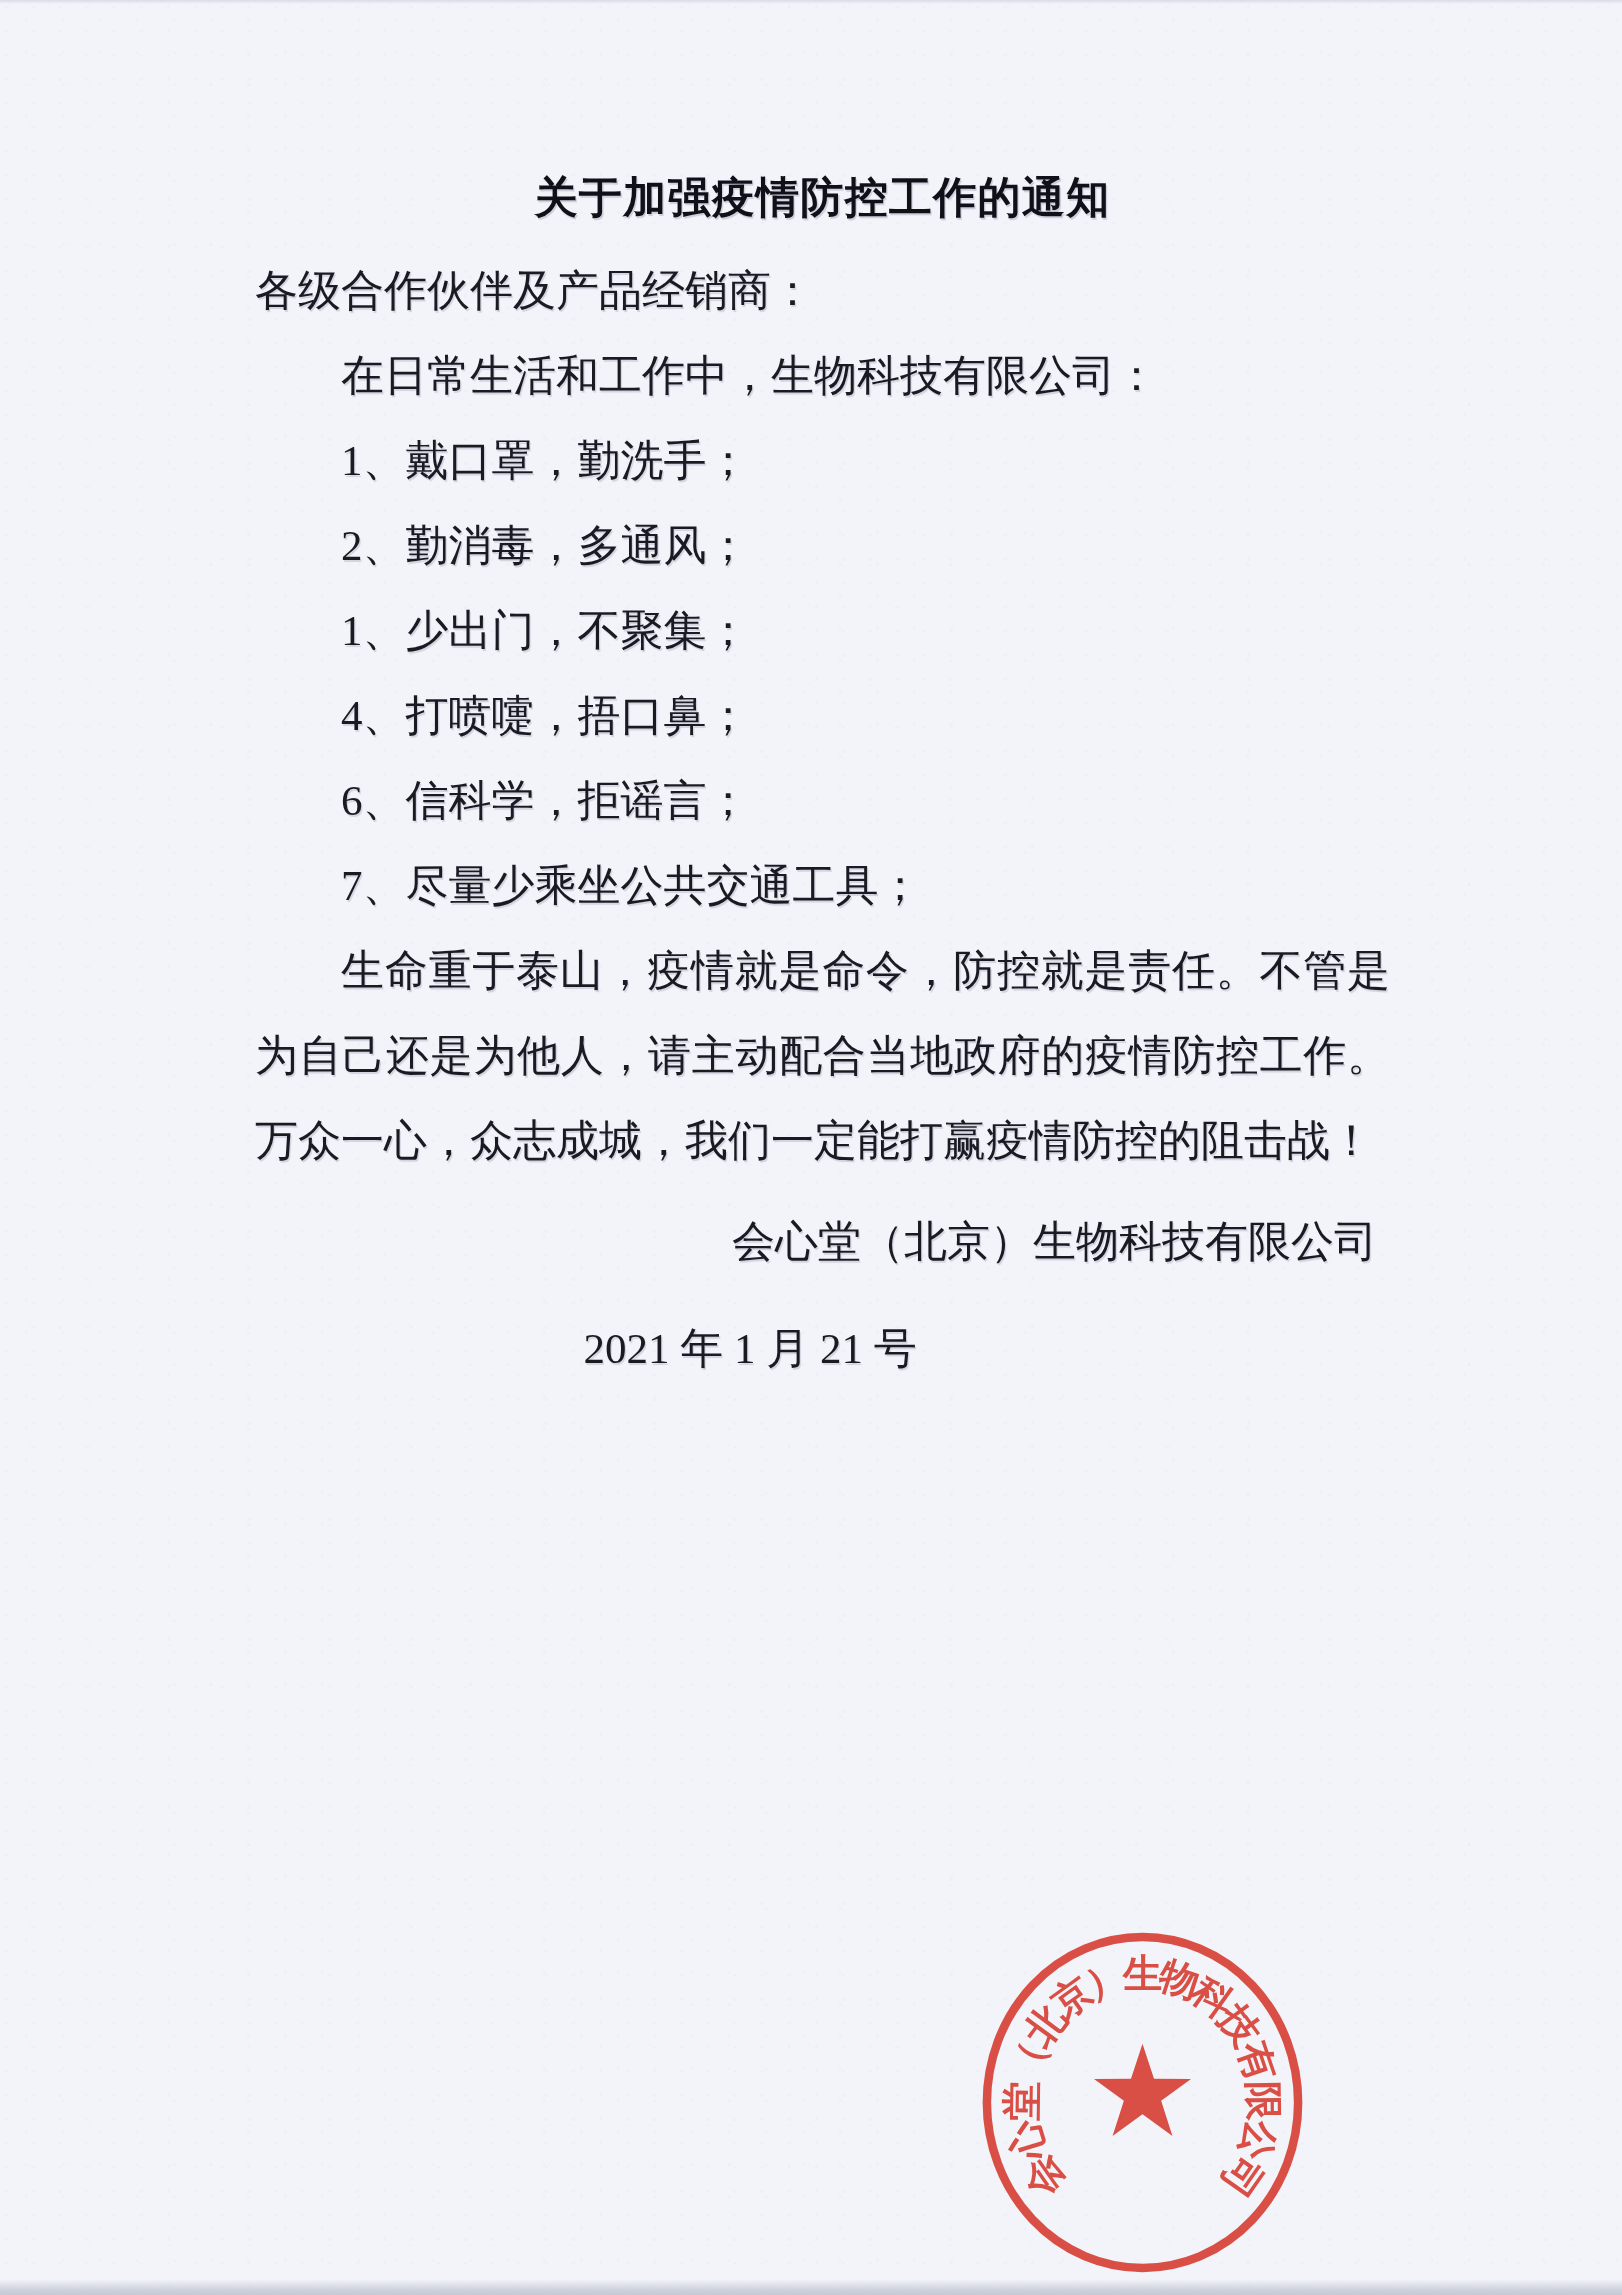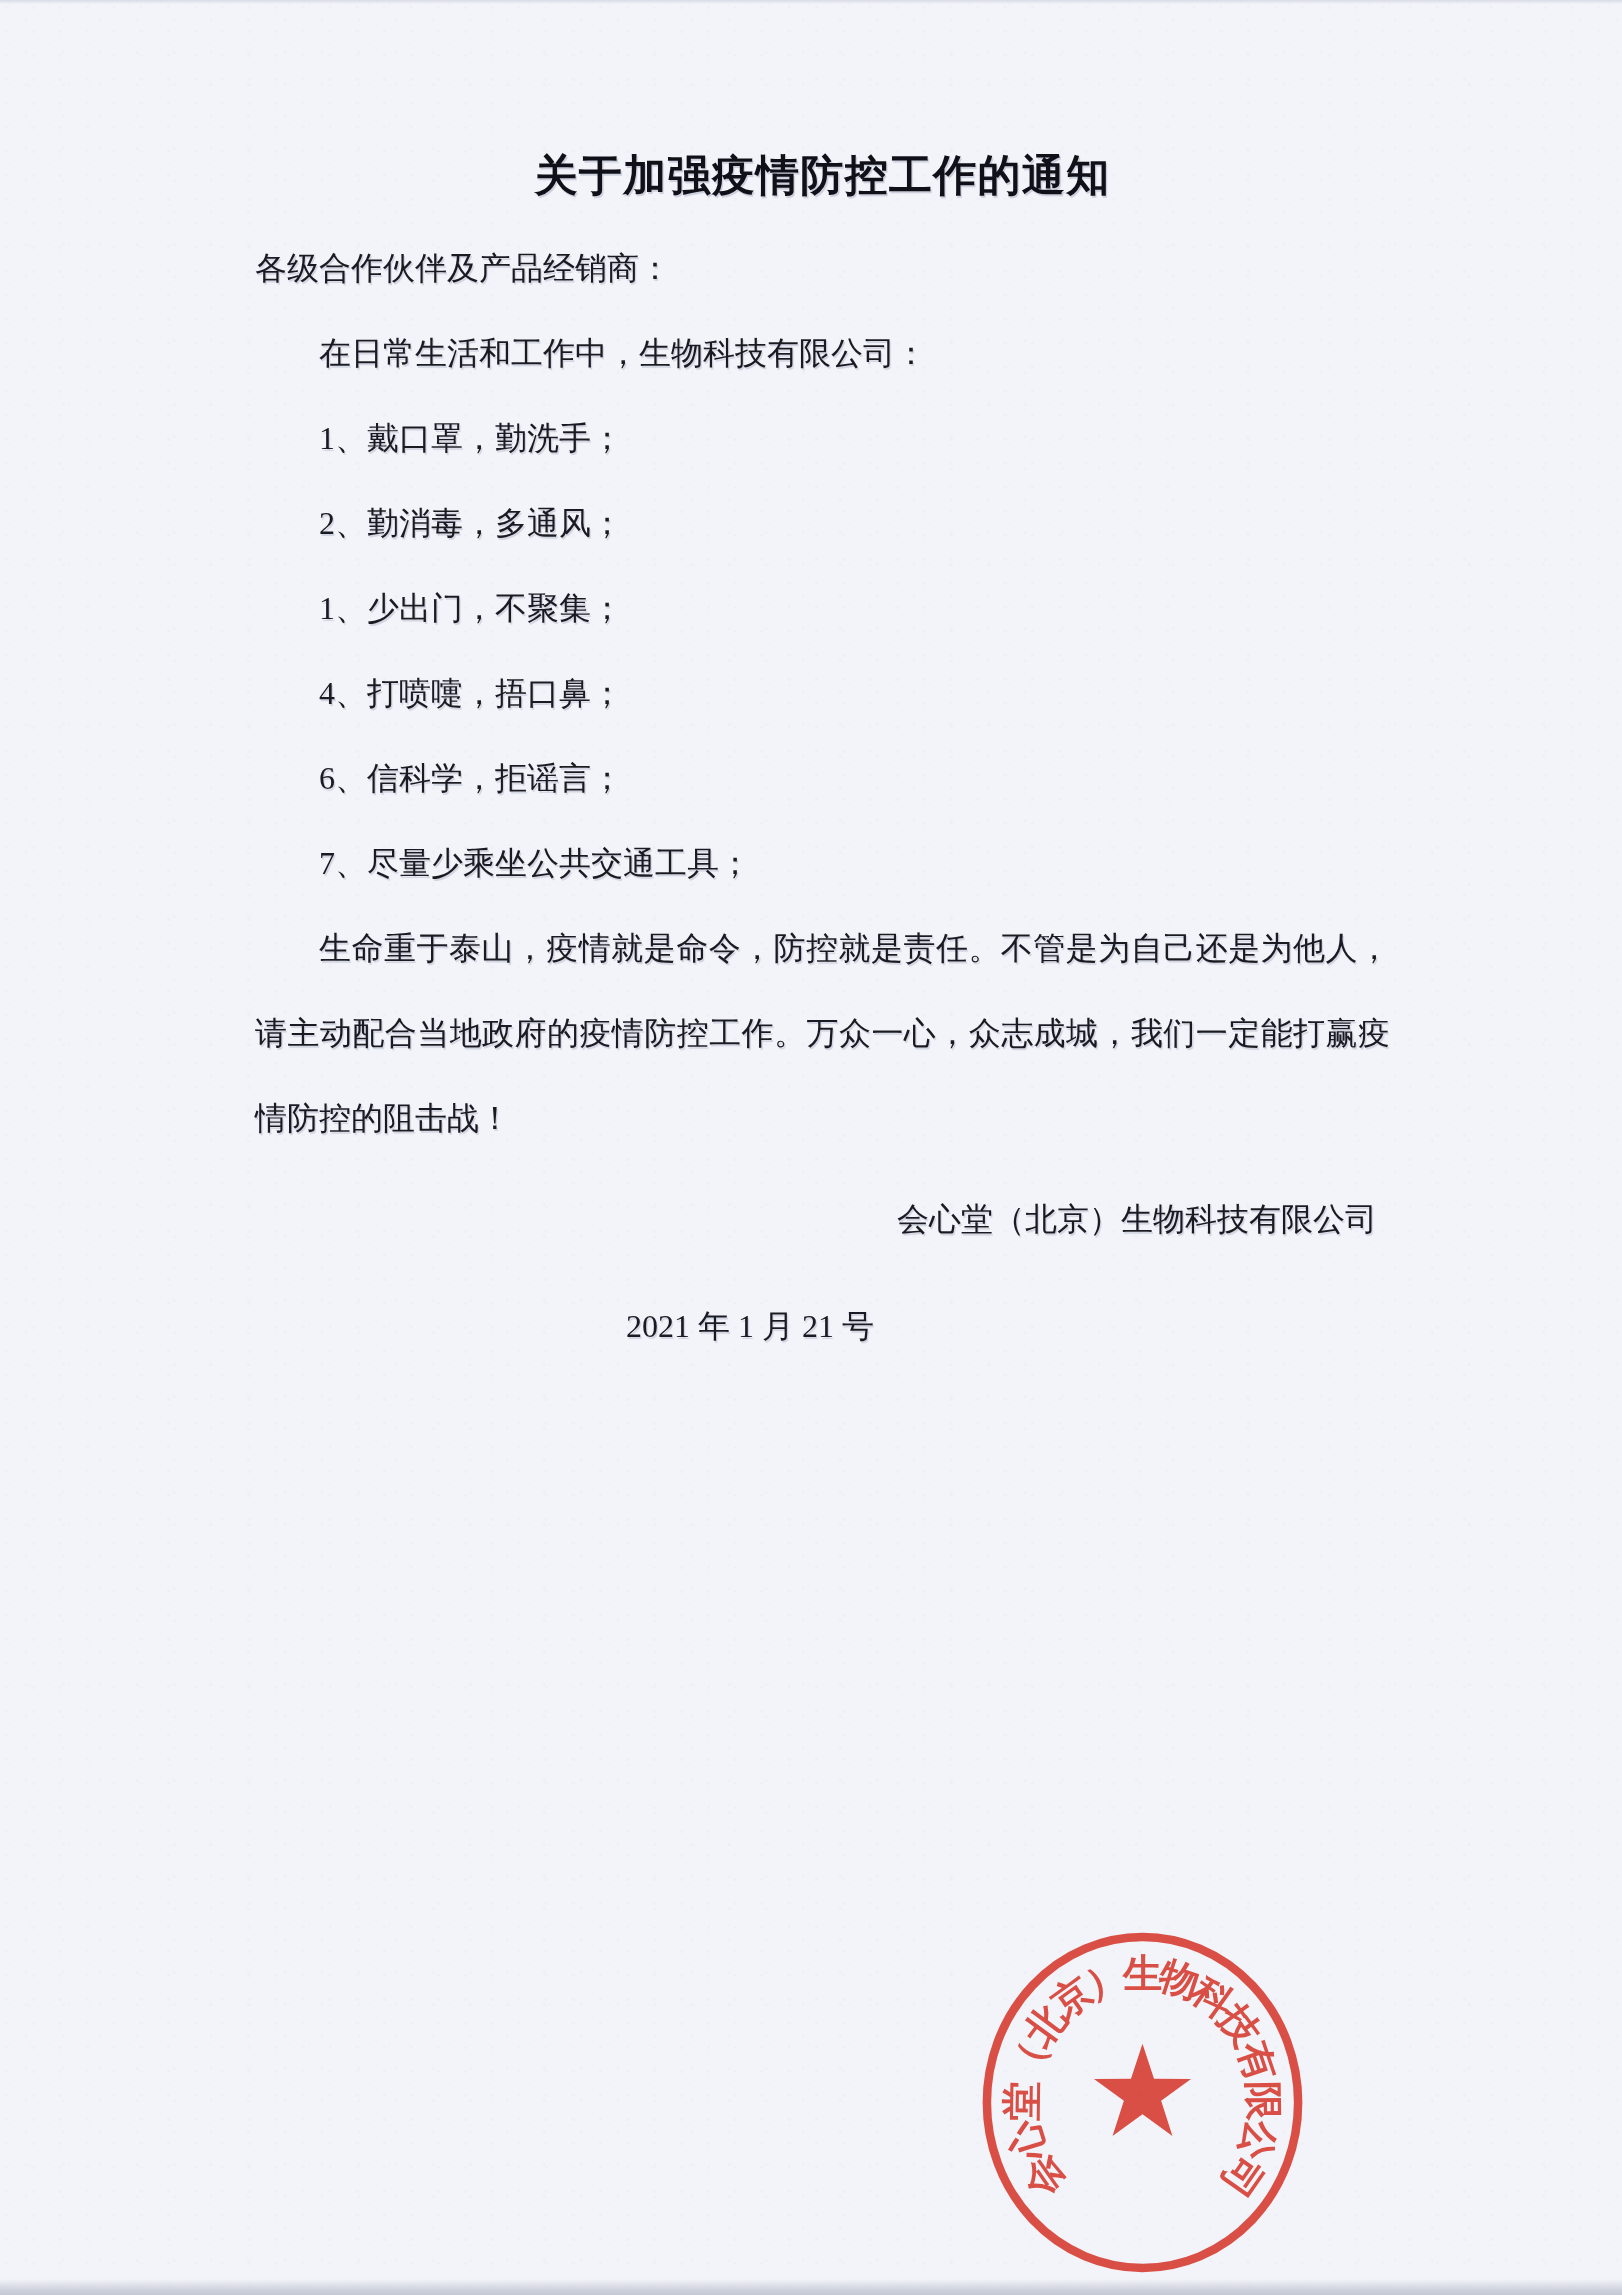--- a/index.html
+++ b/index.html
@@ -14,36 +14,36 @@
     background-image:
       radial-gradient(circle at 23% 31%, rgba(140,155,195,0.05) 0 1.3px, rgba(0,0,0,0) 2px),
       radial-gradient(circle at 71% 64%, rgba(140,155,195,0.04) 0 1.3px, rgba(0,0,0,0) 2px),
       radial-gradient(circle at 48% 12%, rgba(140,155,195,0.04) 0 0.7px, rgba(0,0,0,0) 1.3px);
     background-size: 27px 24px, 37px 32px, 20px 40px;
     font-family: "Liberation Serif", "DejaVu Serif", serif;
     color: #1a1a22;
   }
   .content {
     position: absolute;
-    left: 255px; top: 143px;
+    left: 255px; top: 165px;
     width: 1135px;
   }
   .doc-title {
     font-family: "Liberation Sans", "DejaVu Sans", sans-serif;
     font-weight: bold;
     font-size: 43px;
     line-height: 65px;
     text-align: center;
     letter-spacing: 1.3px;
     color: #101018;
     text-shadow: 1.3px 2px 0.7px rgba(90,100,135,0.25);
     margin: 0 0 18.3px 0;
   }
   .line, .para {
-    font-size: 32px;
+    font-size: 43px;
     line-height: 85px;
     text-shadow: 1.3px 2px 0.7px rgba(95,105,140,0.22);
     margin: 0;
   }
   .para {
     text-align: justify;
     text-indent: 2em;
     word-break: break-all;
   }
   .salutation { text-indent: 0; }

